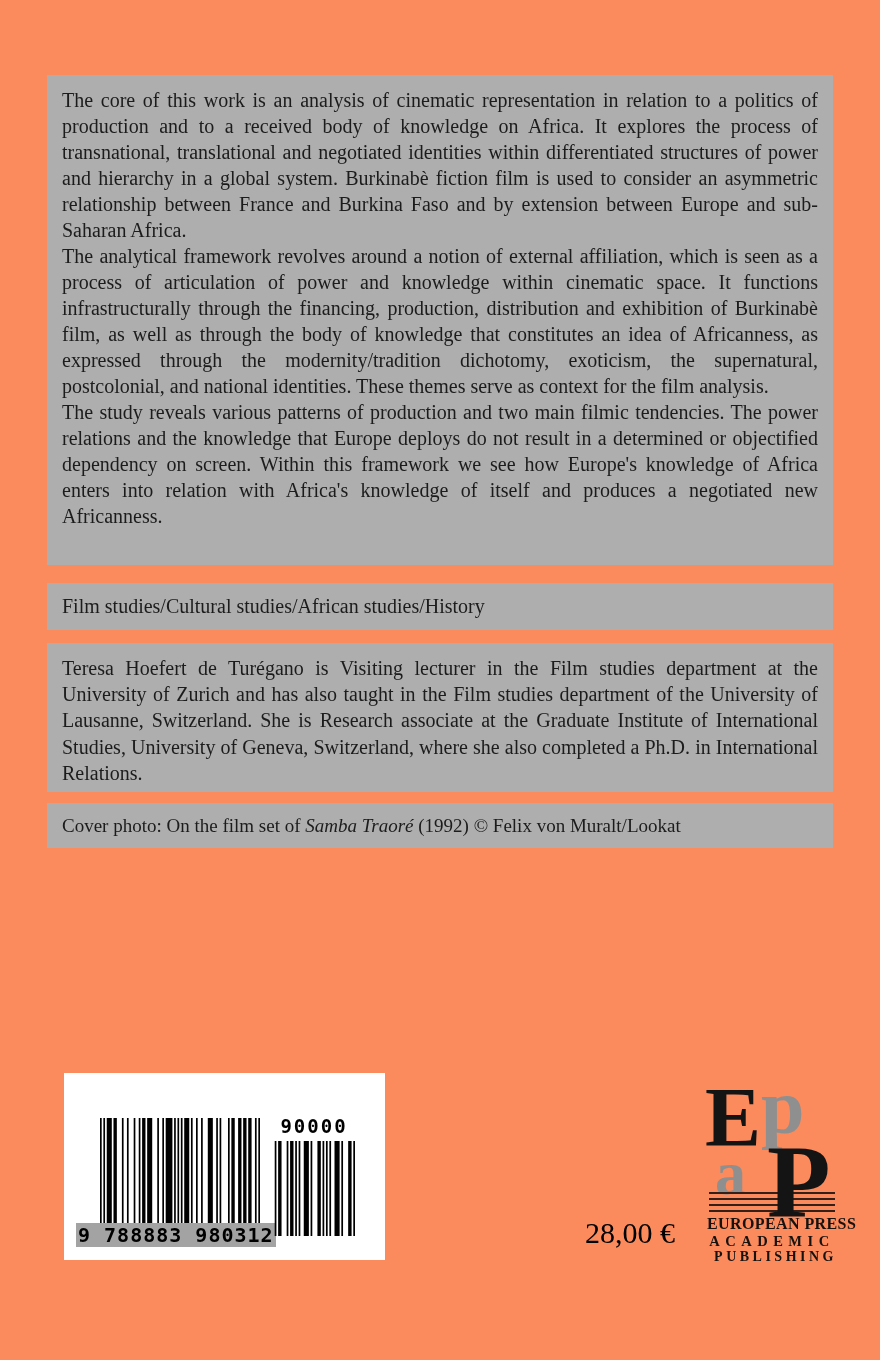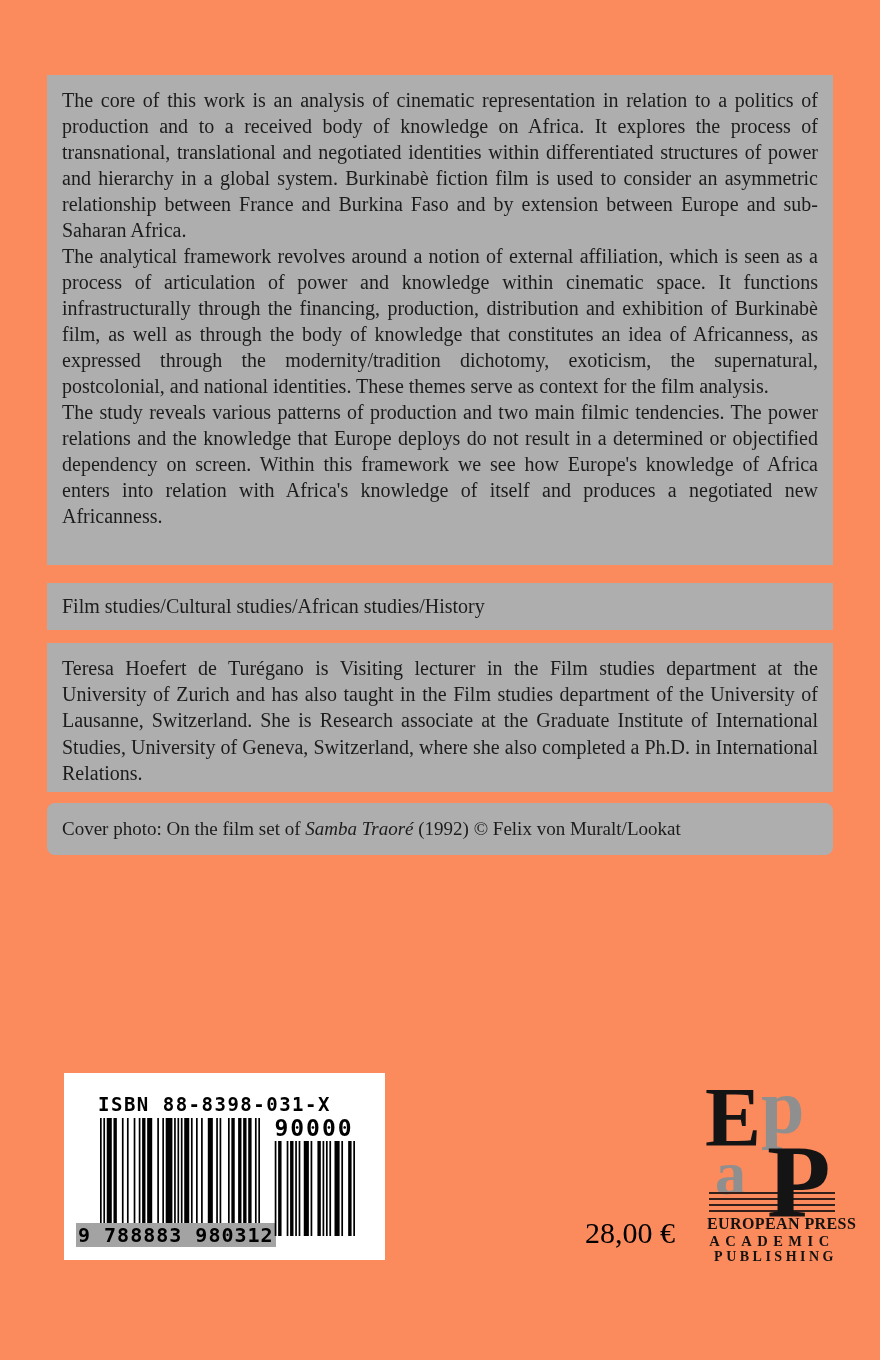--- a/index.html
+++ b/index.html
@@ -11,33 +11,33 @@
   .gray-block {
     position:absolute; left:47px; width:786px;
     background:#AFAEAF; color:#1C1C1C;
     box-sizing:border-box; padding:12px 15px;
     overflow:hidden;
   }
   .synopsis { top:75px; height:490px; font-size:20px; line-height:26px; text-align:justify; }
   .synopsis p { margin:0; }
   .subject { top:583px; height:47px; font-size:20px; display:flex; align-items:center; }
   .bio { top:643px; height:149px; font-size:20px; line-height:26.2px; text-align:justify; }
-  .credit { top:803px; height:52px; font-size:19px; display:flex; align-items:center;border-radius:8px; }
+  .credit { top:803px; height:45px; font-size:19px; display:flex; align-items:center; }
   .it { font-style:italic; }
 
   
   .barcode-box {
     position:absolute; left:64px; top:1073px; width:321px; height:187px;
     background:#FFFFFF; color:#000;
   }
   .mono { font-family:"DejaVu Sans Mono", monospace; font-weight:bold; }
   .isbn-label { position:absolute; top:20px; left:34px; font-size:19px; letter-spacing:1.5px; white-space:nowrap; }
   .main-bars { position:absolute; left:36px; top:45px; }
   .main-digits { position:absolute; left:12px; top:150px; font-size:20px; letter-spacing:1px; background:#a3a3a3; padding:0 2px; white-space:nowrap; }
-  .supp-digits { position:absolute; left:209px; top:42px; width:82px; text-align:center; font-size:23px; letter-spacing:2px; }
+  .supp-digits { position:absolute; left:209px; top:42px; width:82px; text-align:center; font-size:19px; letter-spacing:2px; }
   .supp-bars { position:absolute; left:209px; top:68px; }
 
   
   .logo { position:absolute; left:695px; top:1080px; width:146px; height:195px; color:#161210; }
   .logo .glyph { position:absolute; line-height:1; font-weight:bold; font-family:"Liberation Serif", serif; }
   .g-E { left:10px; top:-4px; font-size:84px; color:#141414; }
   .g-p { left:66px; top:-12px; font-size:78px; color:#8F8F8F; }
   .g-a { left:20px; top:62px; font-size:62px; color:#8F8F8F; }
   .g-P { left:72px; top:50px; font-size:104px; color:#141414; z-index:2; }
   .rule { position:absolute; left:14px; width:126px; height:2px; background:#33201a; z-index:1; }
@@ -65,21 +65,20 @@
 
   <div class="gray-block bio">
     <span>Teresa Hoefert de Turégano is Visiting lecturer in the Film studies department at the University of Zurich and has also taught in the Film studies department of the University of Lausanne, Switzerland. She is Research associate at the Graduate Institute of International Studies, University of Geneva, Switzerland, where she also completed a Ph.D. in International Relations.</span>
   </div>
 
   <div class="gray-block credit">
     <span><span>Cover photo: On the film set of </span><span class="it">Samba Traoré</span><span> (1992) © Felix von Muralt/Lookat</span></span>
   </div>
 
   <div class="barcode-box">
-    <div class="mono isbn-label">ISBN 88-8398-031-X</div>
     <div class="main-bars" id="main-bars"><svg width="160" height="110" viewBox="0 0 95 110" preserveAspectRatio="none">
           <rect x="0" y="0" width="1" height="110" fill="#000"></rect>
           <rect x="2" y="0" width="1" height="110" fill="#000"></rect>
           <rect x="4" y="0" width="3" height="110" fill="#000"></rect>
           <rect x="8" y="0" width="2" height="110" fill="#000"></rect>
           <rect x="13" y="0" width="1" height="110" fill="#000"></rect>
           <rect x="16" y="0" width="1" height="110" fill="#000"></rect>
           <rect x="20" y="0" width="1" height="110" fill="#000"></rect>
           <rect x="23" y="0" width="1" height="110" fill="#000"></rect>
           <rect x="25" y="0" width="2" height="110" fill="#000"></rect>

